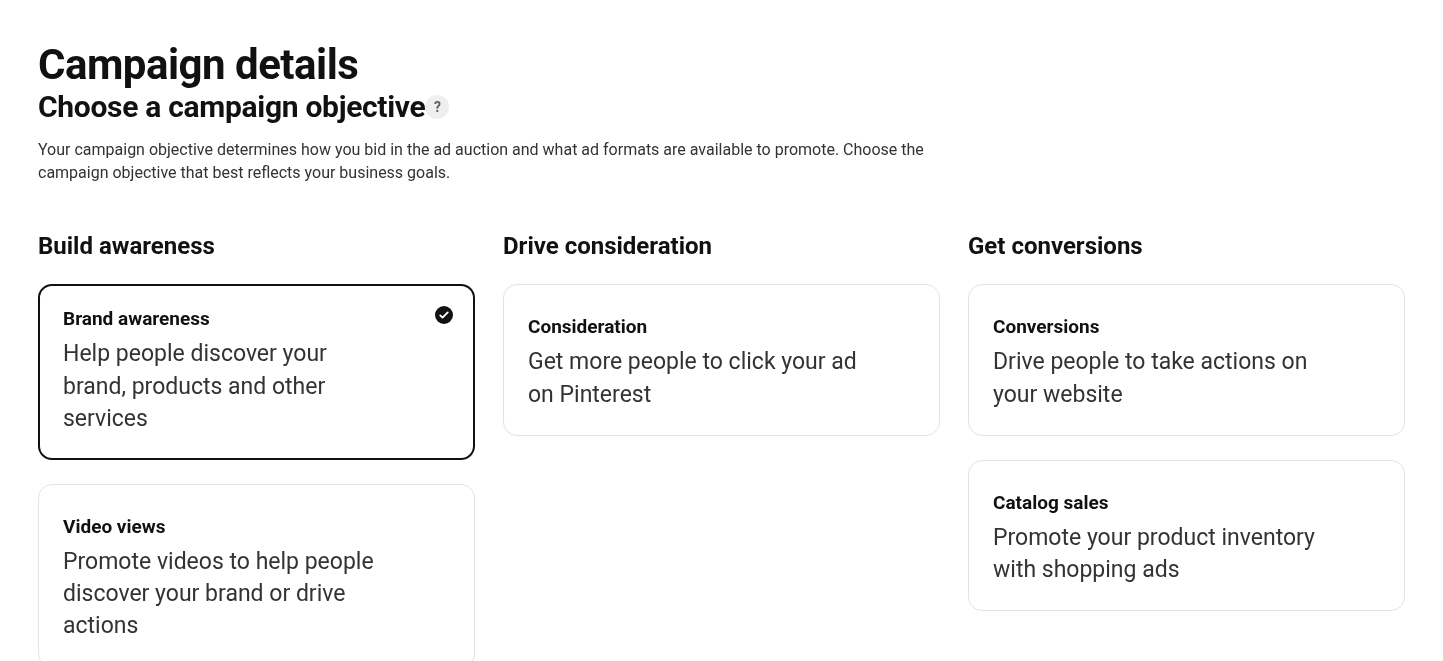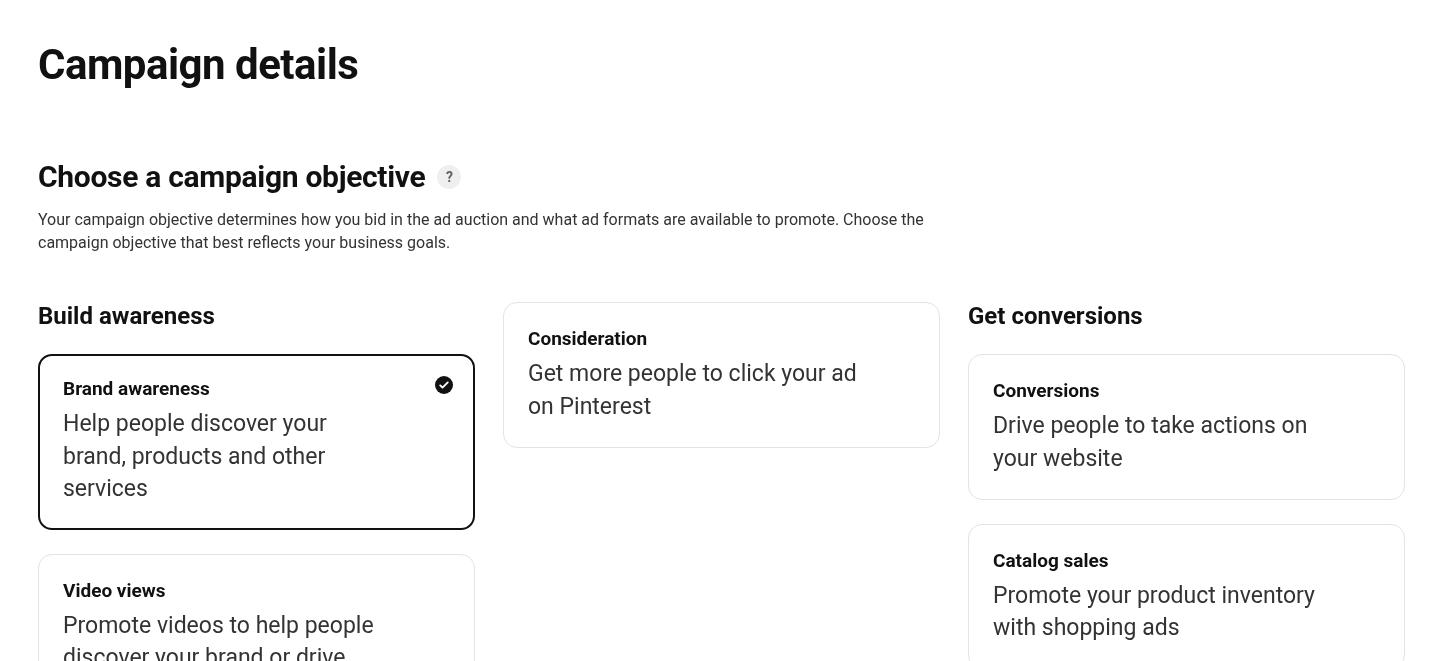--- a/index.html
+++ b/index.html
@@ -10,27 +10,26 @@
     body {
       font-family: -apple-system, BlinkMacSystemFont, "Segoe UI", Roboto, Helvetica, Arial, sans-serif;
       background: #ffffff;
       color: #111111;
       padding: 40px 38px;
       width: 1443px;
     }
     .page-title {
       font-size: 42px;
       font-weight: 700;
-      margin-bottom: 70px;
       letter-spacing: -0.5px;
     }
     .section-heading-row {
       display: flex;
       align-items: center;
-      gap: 12px;
+      gap: 0;
       margin-bottom: 14px;
     }
     .section-heading {
       font-size: 30px;
       font-weight: 700;
       letter-spacing: -0.3px;
     }
     .help-badge {
       width: 24px;
       height: 24px;
@@ -60,21 +59,21 @@
       min-width: 0;
     }
     .column-title {
       font-size: 24px;
       font-weight: 700;
       margin-bottom: 24px;
     }
     .card {
       border: 1px solid #e3e3e3;
       border-radius: 14px;
-      padding: 24px 24px 24px 24px;
+      padding: 30px 24px 24px 24px;
       margin-bottom: 24px;
       cursor: pointer;
       position: relative;
       background: #fff;
     }
     .card.selected {
       border: 2px solid #111111;
       padding: 21px 41px 23px 23px;
     }
     .card-title {
@@ -129,20 +128,21 @@
       <div class="card-description">Help people discover your brand, products and other services</div>
     </div>
 
     <div class="card">
       <div class="card-title">Video views</div>
       <div class="card-description">Promote videos to help people discover your brand or drive actions</div>
     </div>
   </div>
 
   <div class="column">
+    <h3 class="column-title">Drive consideration</h3>
 
     <div class="card">
       <div class="card-title">Consideration</div>
       <div class="card-description">Get more people to click your ad on Pinterest</div>
     </div>
   </div>
 
   <div class="column">
     <h3 class="column-title">Get conversions</h3>
 

